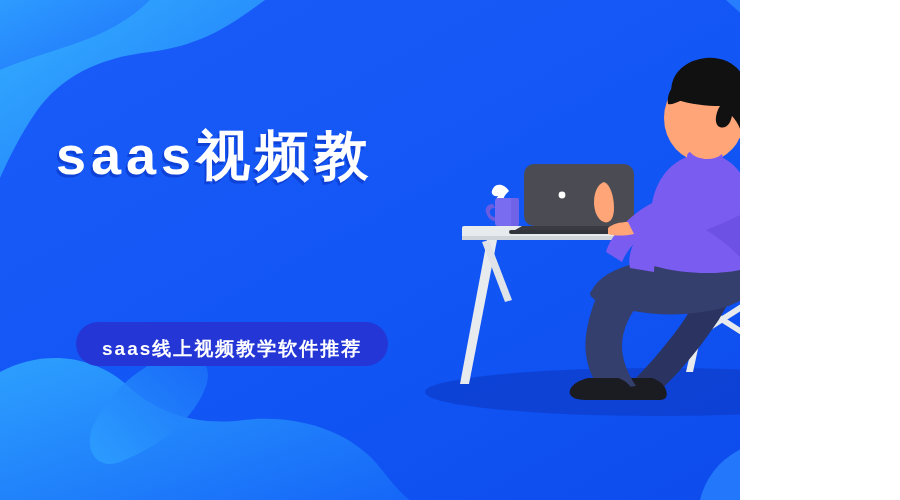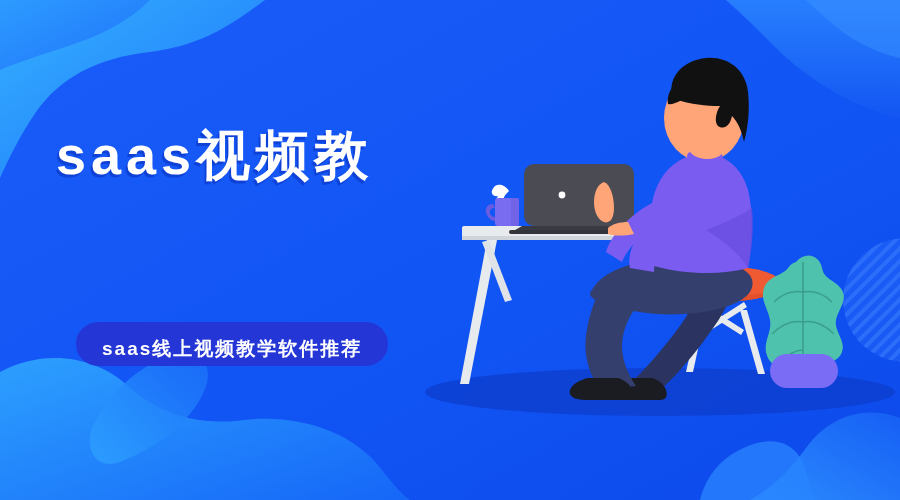--- a/index.html
+++ b/index.html
@@ -3,21 +3,21 @@
 <meta charset="utf-8">
 <title>saas video teaching banner</title>
 <style>
   html, body {
     margin: 0;
     padding: 0;
     background: #ffffff;
   }
   #banner {
     position: relative;
-    width: 900px;
+    width: 740px;
     height: 500px;
     overflow: hidden;
     font-family: "Liberation Sans", "DejaVu Sans", sans-serif;
     background: #1155f5;
   }
   #bg-svg, #art-svg {
     position: absolute;
     left: 0;
     top: 0;
     width: 900px;

